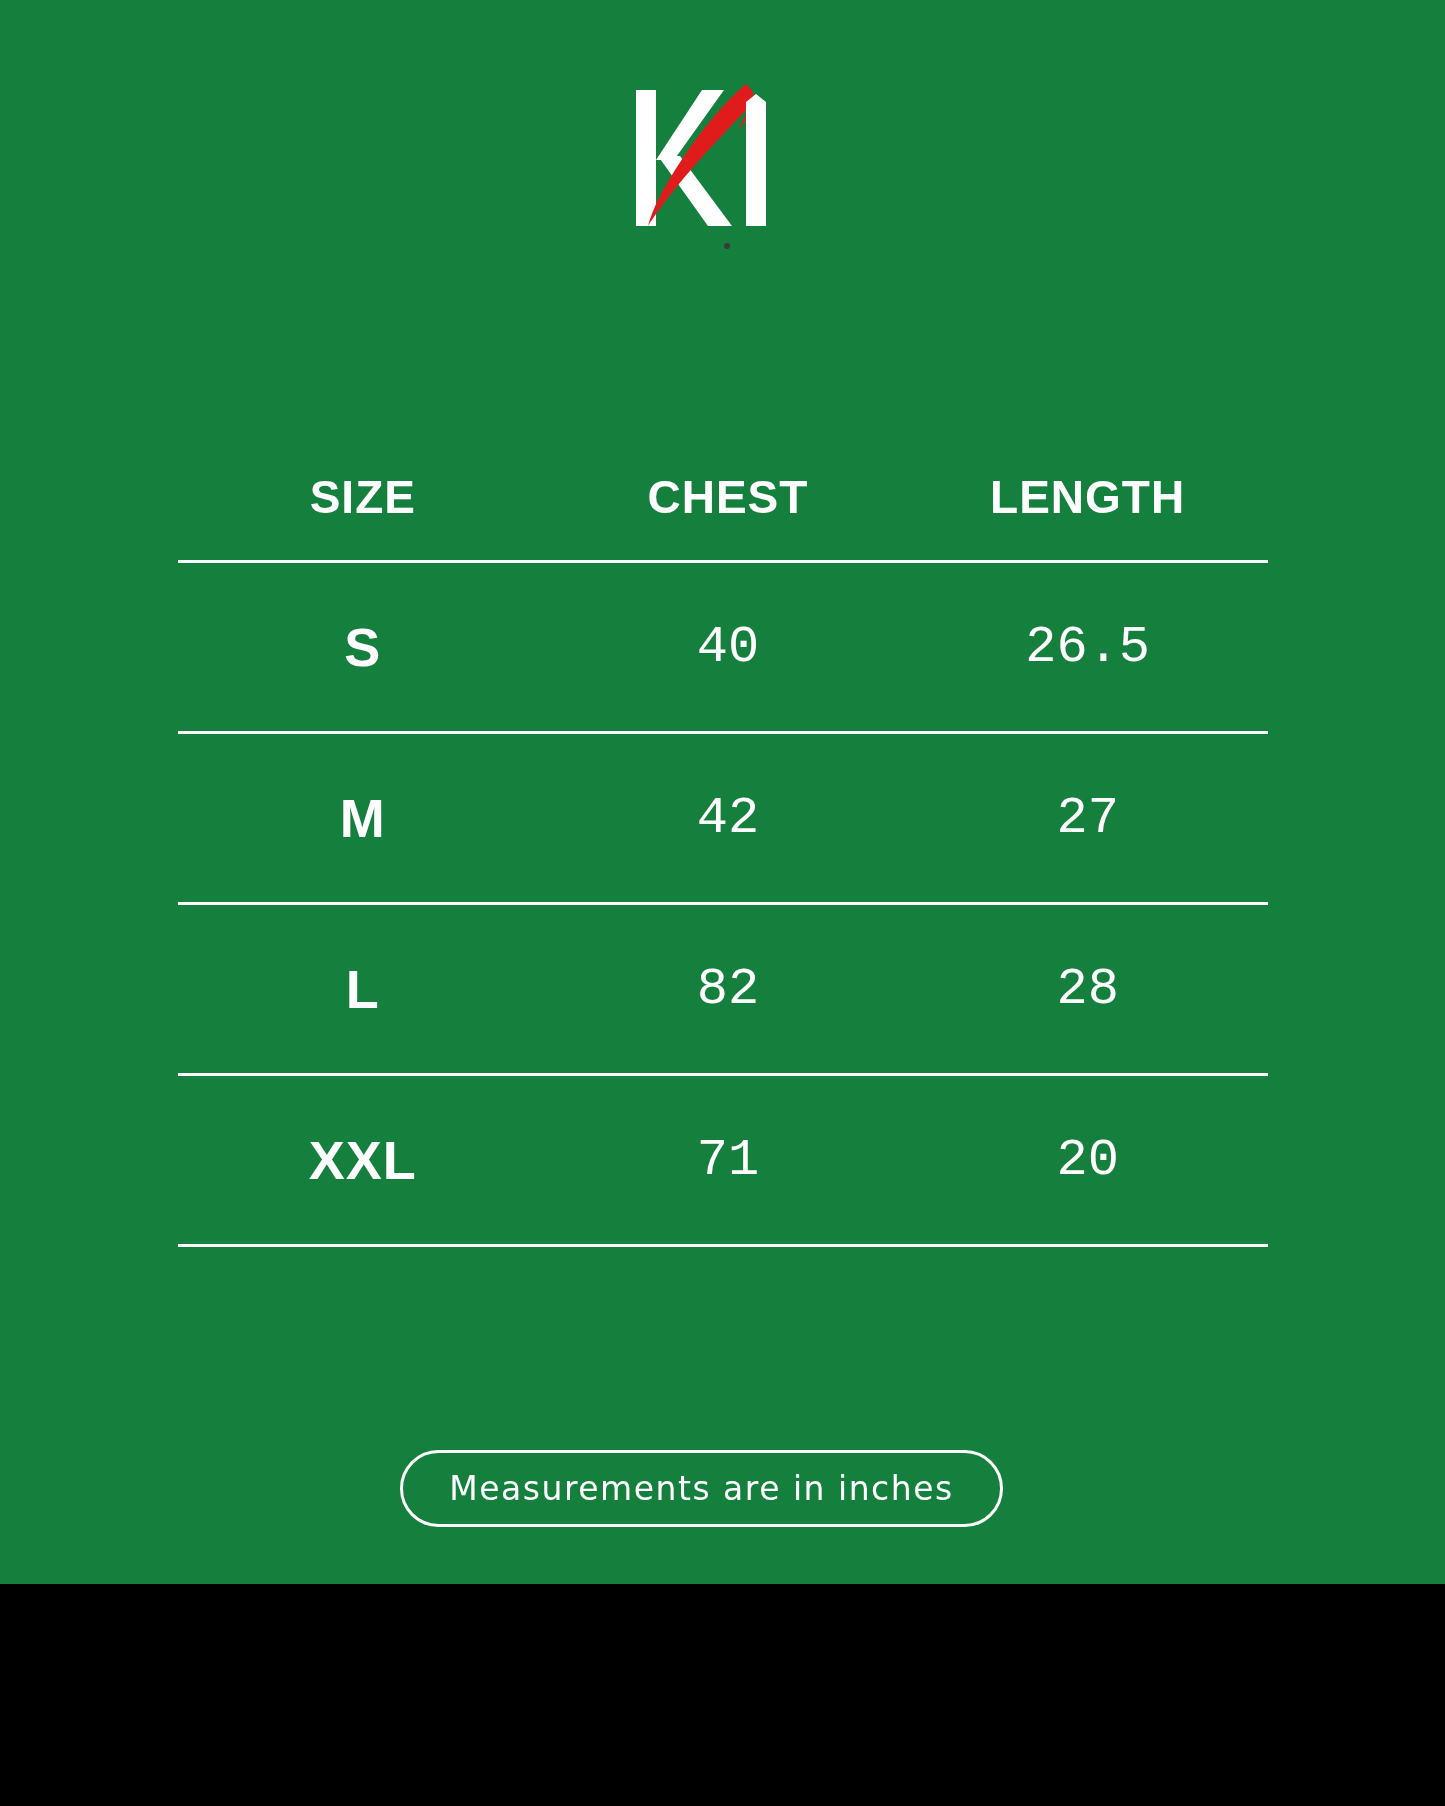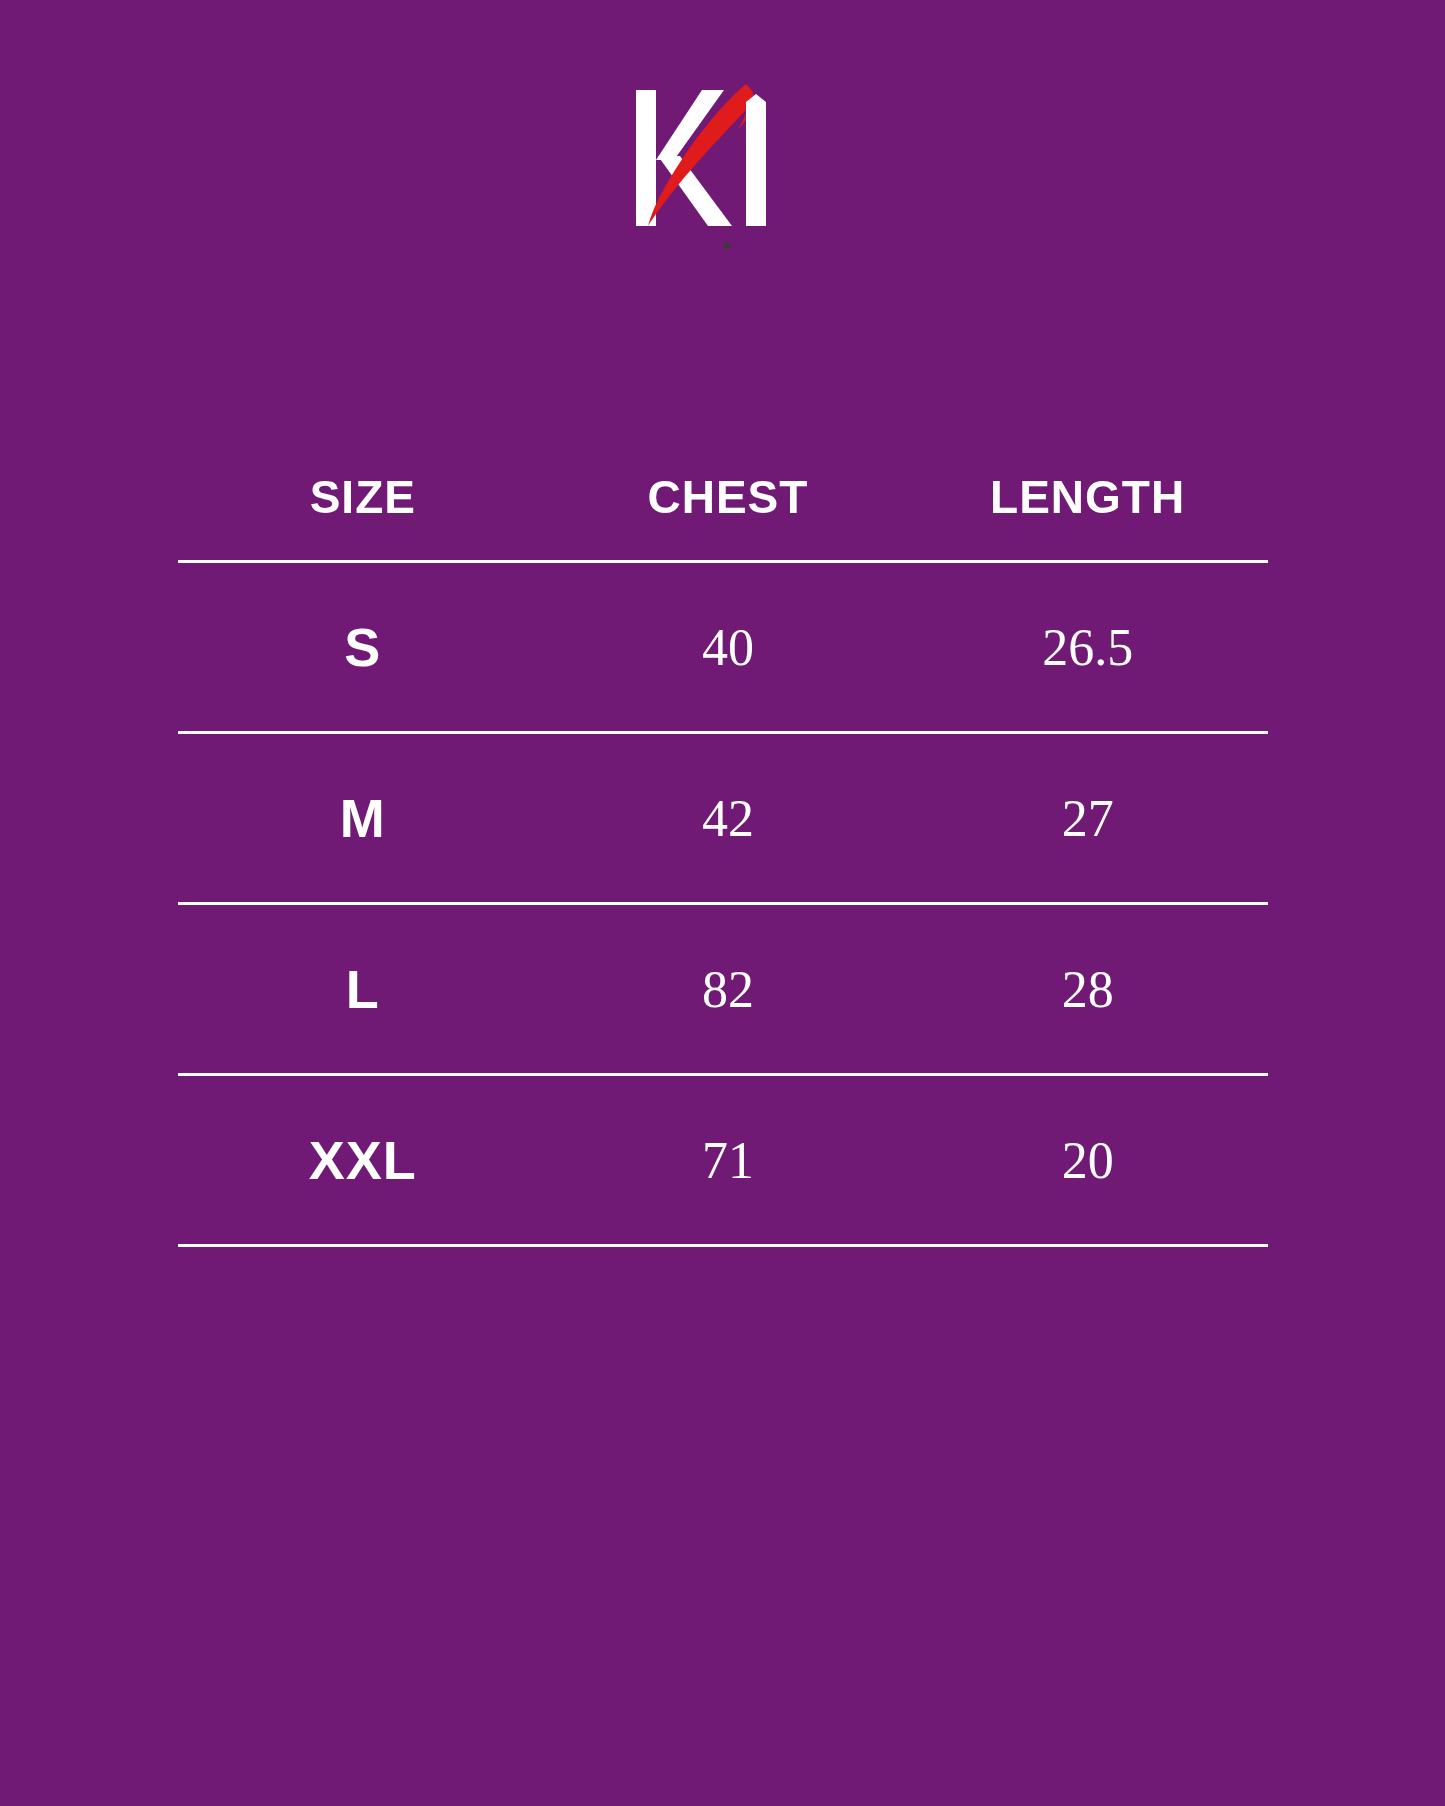--- a/index.html
+++ b/index.html
@@ -10,22 +10,22 @@
   body {
     width: 1445px;
     height: 1806px;
     font-family: "Liberation Sans", sans-serif;
     color: #ffffff;
     overflow: hidden;
     position: relative;
   }
   .page {
     width: 1445px;
-    height: 1806px;
-    background: #701a75;
+    height: 1584px;
+    background: #15803d;
     position: relative;
     box-sizing: border-box;
   }
 
   
   .logo-wrap {
     position: absolute;
     top: 78px;
     left: 0;
     width: 100%;
@@ -88,21 +88,21 @@
     color: #ffffff;
   }
   td.size-cell {
     font-size: 54px;
     font-weight: 700;
     letter-spacing: 1px;
   }
   td.num-cell {
     font-size: 52px;
     font-weight: 400;
-    font-family: Liberation Serif, serif;
+    font-family: Liberation Mono, monospace;
   }
   
   col.c-size { width: 34%; }
   col.c-chest { width: 33%; }
   col.c-length { width: 33%; }
 
   
   .note-wrap {
     position: absolute;
     top: 1450px;
@@ -180,14 +180,17 @@
         </tr>
         <tr>
           <td class="size-cell">XXL</td>
           <td class="num-cell">71</td>
           <td class="num-cell">20</td>
         </tr>
       </tbody>
     </table>
   </div>
 
+  <div class="note-wrap">
+    <div class="note-pill">Measurements are in inches</div>
+  </div>
 
 </div>
 
 </body></html>

